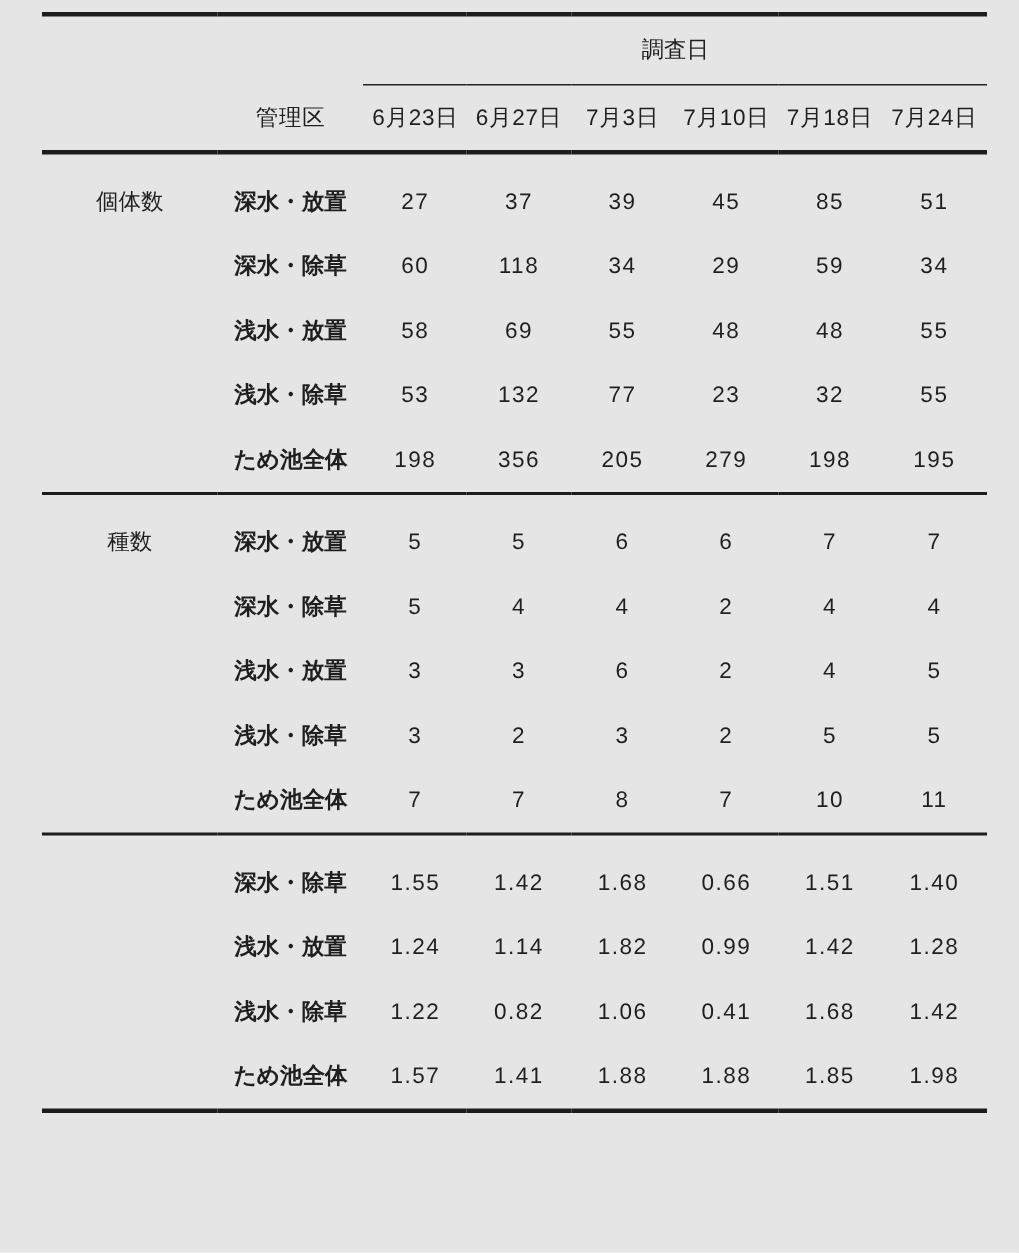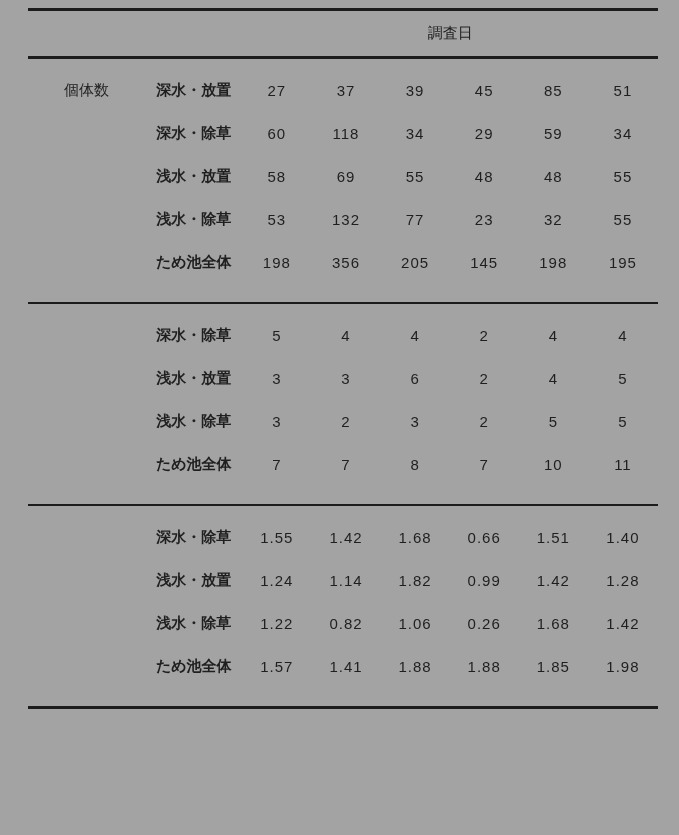--- a/index.html
+++ b/index.html
@@ -3,21 +3,21 @@
 <meta charset="utf-8">
 <style>
   html,body{margin:0;padding:0;}
   body{
     width:679px;height:835px;
     background:#fdfdfc;
     font-family:"Liberation Sans","DejaVu Sans",sans-serif;
     color:#1f1f1f;
     overflow:hidden;
   }
-  .sheet{position:relative;width:679px;height:835px;background:#a3a3a3;}
+  .sheet{position:relative;width:679px;height:835px;background:#e5e5e5;}
   table.data{
     position:absolute;left:28px;top:8px;
     width:630px;
     border-collapse:collapse;
     table-layout:fixed;
     font-size:15px;
     border-top:3px solid #1c1c1c;
     border-bottom:3px solid #1c1c1c;
   }
   td,th{
@@ -28,21 +28,21 @@
     white-space:nowrap;
   }
   thead{border-bottom:3px solid #1c1c1c;}
   thead tr.spanner-row td{height:45px;}
   thead tr.header-row th{height:43px;letter-spacing:0.5px;}
   td.survey-span{border-bottom:1.5px solid #222;}
   tbody.section{border-bottom:2px solid #1c1c1c;}
   tbody.section:last-child{border-bottom:none;}
   tbody.section td{height:43px;}
   tbody.section tr:first-child td{padding-top:10px;}
-  tbody.section tr:last-child td{padding-bottom:18px;}
+  tbody.section tr:last-child td{}
   .section-label{}
   .zone-label{text-align:center;font-weight:bold;}
   .num{letter-spacing:1px;}
 </style>
 </head>
 <body>
 
 <div class="sheet">
   <table class="data">
     <colgroup>
@@ -53,20 +53,30 @@
         <col style="width:69px">
       <col style="width:69px">
         <col style="width:69px">
         <col style="width:70px">
     </colgroup>
     <thead>
       <tr class="spanner-row">
         <td colspan="2"></td>
         <td colspan="6" class="survey-span">調査日</td>
       </tr>
+      <tr class="header-row">
+        <th></th>
+        <th>管理区</th>
+        <th>6月23日</th>
+        <th>6月27日</th>
+        <th>7月3日</th>
+        <th>7月10日</th>
+        <th>7月18日</th>
+        <th>7月24日</th>
+      </tr>
     </thead>
 
     <tbody class="section">
       <tr>
         <td class="section-label">個体数</td>
         <td class="zone-label">深水・放置</td>
         <td class="num">27</td>
         <td class="num">37</td>
         <td class="num">39</td>
         <td class="num">45</td>
@@ -102,27 +112,37 @@
         <td class="num">23</td>
         <td class="num">32</td>
         <td class="num">55</td>
       </tr>
       <tr>
         <td></td>
         <td class="zone-label">ため池全体</td>
         <td class="num">198</td>
         <td class="num">356</td>
         <td class="num">205</td>
-        <td class="num">145</td>
+        <td class="num">279</td>
         <td class="num">198</td>
         <td class="num">195</td>
       </tr>
     </tbody>
 
     <tbody class="section">
+      <tr>
+        <td class="section-label">種数</td>
+        <td class="zone-label">深水・放置</td>
+        <td class="num">5</td>
+        <td class="num">5</td>
+        <td class="num">6</td>
+        <td class="num">6</td>
+        <td class="num">7</td>
+        <td class="num">7</td>
+      </tr>
       <tr>
         <td></td>
         <td class="zone-label">深水・除草</td>
         <td class="num">5</td>
         <td class="num">4</td>
         <td class="num">4</td>
         <td class="num">2</td>
         <td class="num">4</td>
         <td class="num">4</td>
       </tr>
@@ -178,21 +198,21 @@
         <td class="num">0.99</td>
         <td class="num">1.42</td>
         <td class="num">1.28</td>
       </tr>
       <tr>
         <td></td>
         <td class="zone-label">浅水・除草</td>
         <td class="num">1.22</td>
         <td class="num">0.82</td>
         <td class="num">1.06</td>
-        <td class="num">0.26</td>
+        <td class="num">0.41</td>
         <td class="num">1.68</td>
         <td class="num">1.42</td>
       </tr>
       <tr>
         <td></td>
         <td class="zone-label">ため池全体</td>
         <td class="num">1.57</td>
         <td class="num">1.41</td>
         <td class="num">1.88</td>
         <td class="num">1.88</td>

